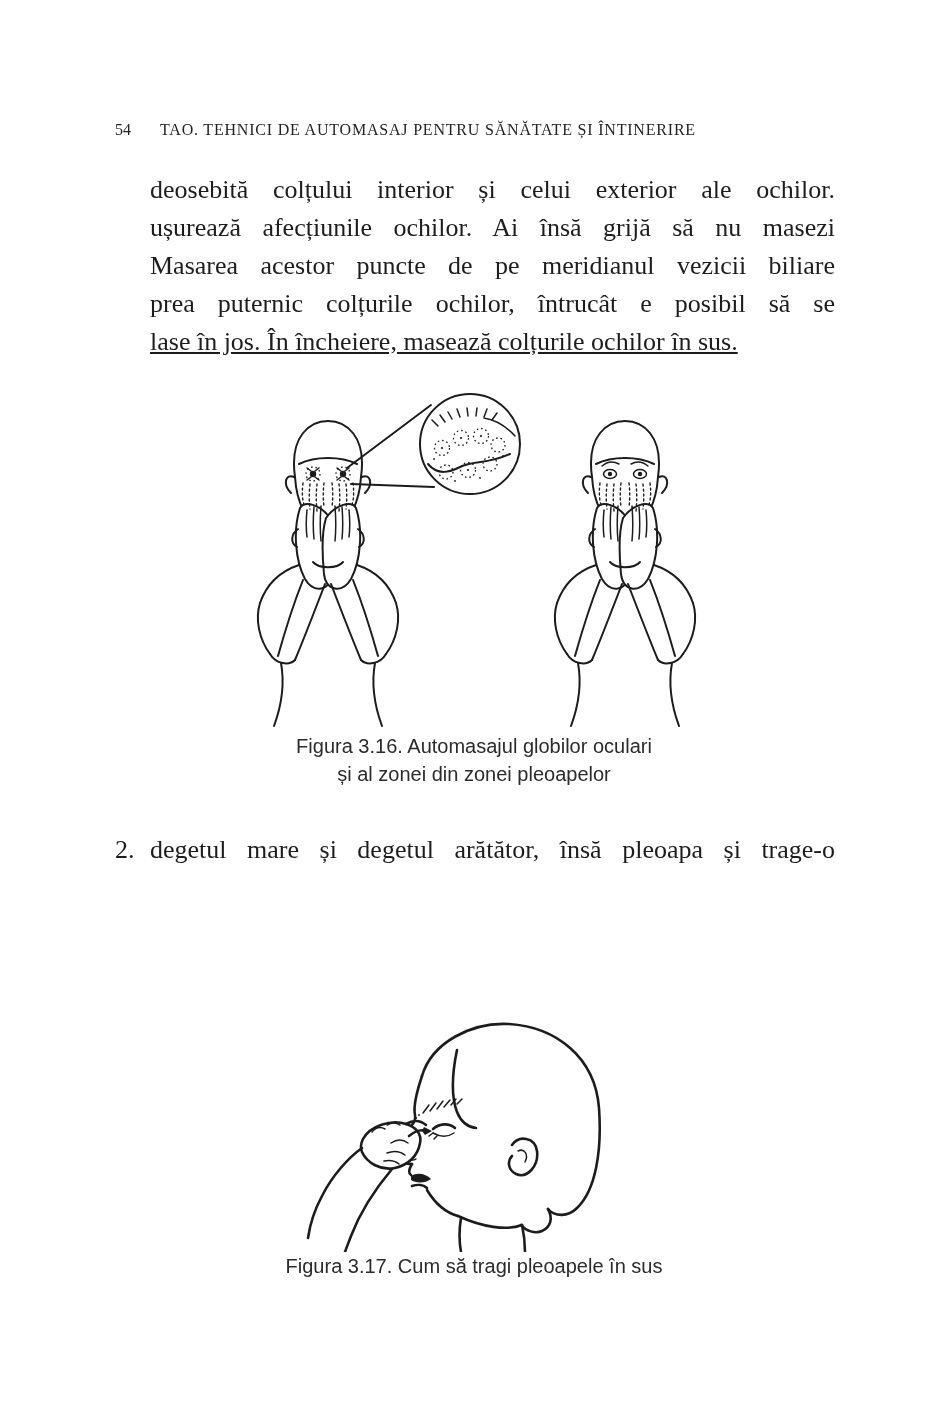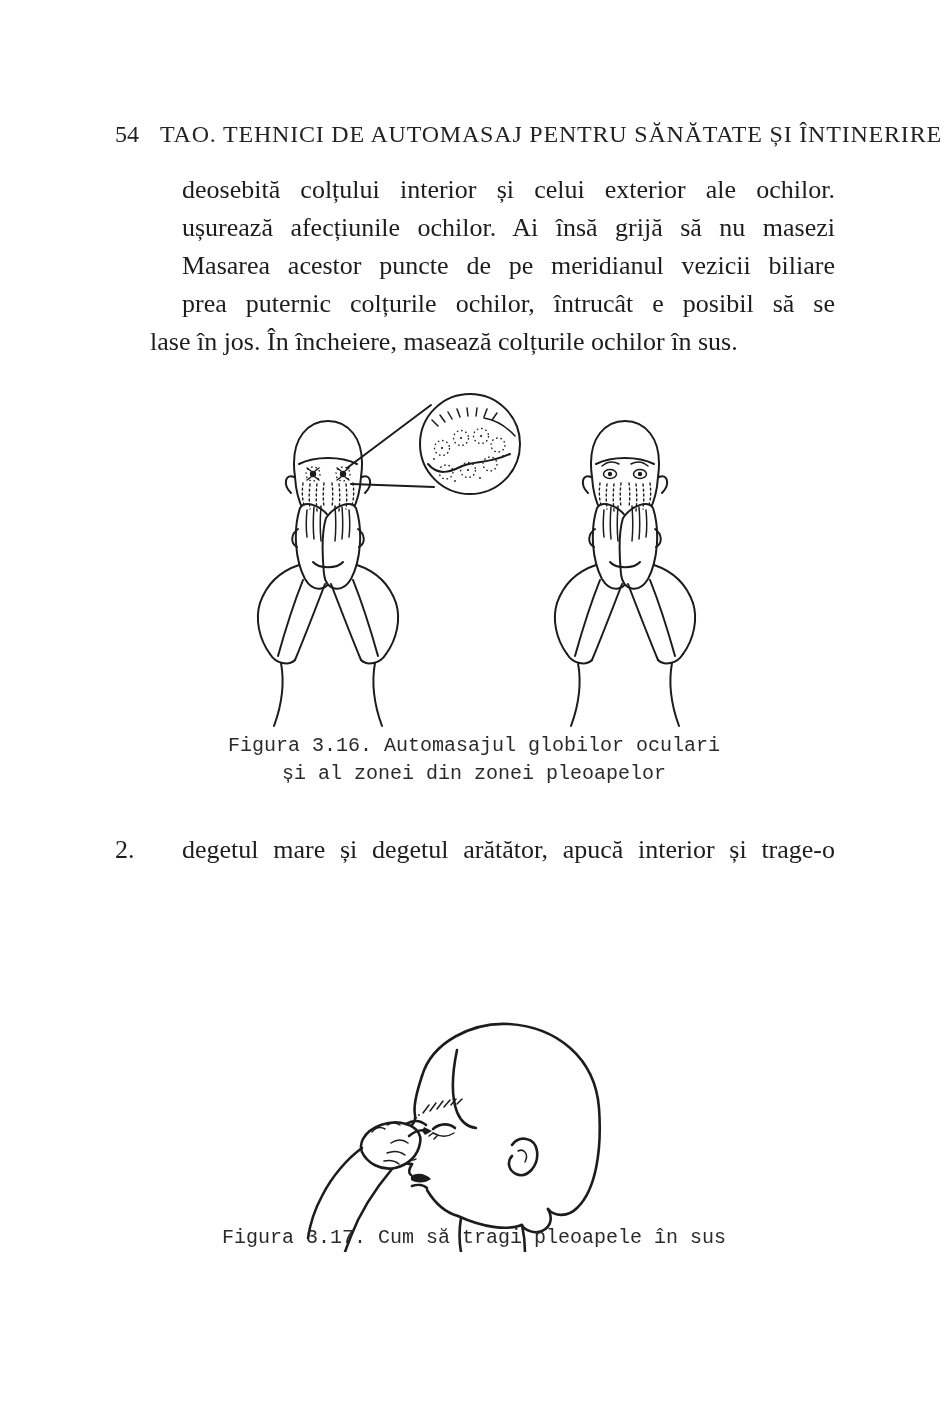--- a/index.html
+++ b/index.html
@@ -2,39 +2,39 @@
 <html lang="ro"><head>
 <meta charset="utf-8">
 <style>
   html,body{margin:0;padding:0;background:#e9e9e9;}
   .page{
     position:relative;width:948px;height:1422px;background:#ffffff;
     font-family:"Liberation Serif",serif;color:#1d1d1d;overflow:hidden;
   }
   .runhead{
     position:absolute;top:121px;left:115px;right:100px;
-    font-size:24px;letter-spacing:0.8px;white-space:nowrap;color:#232323;
+    font-size:16px;letter-spacing:0.8px;white-space:nowrap;color:#232323;
   }
   .runhead .pnum{display:inline-block;width:45px;letter-spacing:0;}
   .para{font-size:26px;line-height:38px;}
   .p1{position:absolute;top:171px;left:150px;width:685px;}
-  .jline{text-align:justify;text-align-last:justify;margin-left:32px;}
-  .jlast{text-align:justify;text-align-last:left;}
+  .jline{text-align:justify;text-align-last:justify;}
+  .jlast{text-align:justify;text-align-last:left;text-decoration:underline;}
   .listitem{position:absolute;top:831px;left:115px;width:720px;font-size:26px;line-height:38px;}
   .listitem .num{position:absolute;left:0;top:0;}
   .listitem .lines{margin-left:35px;}
   figure.fig{margin:0;padding:0;}
   .fig316{position:absolute;top:388px;left:184px;}
   .fig317{position:absolute;top:1012px;left:306px;}
   .caption{
     position:absolute;left:0;right:0;text-align:center;
-    font-family:Liberation Mono, monospace;font-size:20px;line-height:28px;color:#2b2b2b;
+    font-family:Liberation Sans, sans-serif;font-size:20px;line-height:28px;color:#2b2b2b;
   }
   .cap316{top:732px;}
-  .cap317{top:1224px;}
+  .cap317{top:1252px;}
   svg{display:block;}
   .ln{fill:none;stroke:#1c1c1c;stroke-width:2;stroke-linecap:round;stroke-linejoin:round;}
   .ln16{fill:none;stroke:#1c1c1c;stroke-width:1.5;stroke-linecap:round;stroke-linejoin:round;}
   .ln3{fill:none;stroke:#1c1c1c;stroke-width:2.6;stroke-linecap:round;stroke-linejoin:round;}
   .lnw{fill:#ffffff;stroke:#1c1c1c;stroke-width:2;stroke-linejoin:round;}
   .lnw3{fill:#ffffff;stroke:#1c1c1c;stroke-width:2.6;stroke-linejoin:round;}
   .dash{fill:none;stroke:#1c1c1c;stroke-width:1.4;stroke-dasharray:2 3;stroke-linecap:round;}
   .dot{fill:none;stroke:#1c1c1c;stroke-width:1.3;stroke-dasharray:1.6 2.8;}
   .fill{fill:#1c1c1c;stroke:none;}
 </style>
@@ -166,21 +166,21 @@
   </figure>
 
   <div class="caption cap316">
     <div>Figura 3.16. Automasajul globilor oculari</div>
     <div>și al zonei din zonei pleoapelor</div>
   </div>
 
   <div class="listitem">
     <span class="num">2.</span>
     <div class="lines">
-      <div class="jline">degetul mare și degetul arătător, apucă interior și trage-o</div>
+      <div class="jline">degetul mare și degetul arătător, însă pleoapa și trage-o</div>
     </div>
   </div>
 
   <figure class="fig fig317">
     <svg width="336" height="240" viewBox="0 0 336 240" aria-label="">
 
       <path class="ln3" d="M116,64 C126,30 166,10 203,12 C250,15 289,45 293,96 C296,138 290,178 271,196 C262,205 249,205 242,197"></path>
       <path class="ln3" d="M242,197 C247,206 245,215 236,219 C229,222 220,219 215,213"></path>
       <path class="ln3" d="M151,38 C146,62 145,84 151,100 C155,110 162,115 170,116"></path>
 

